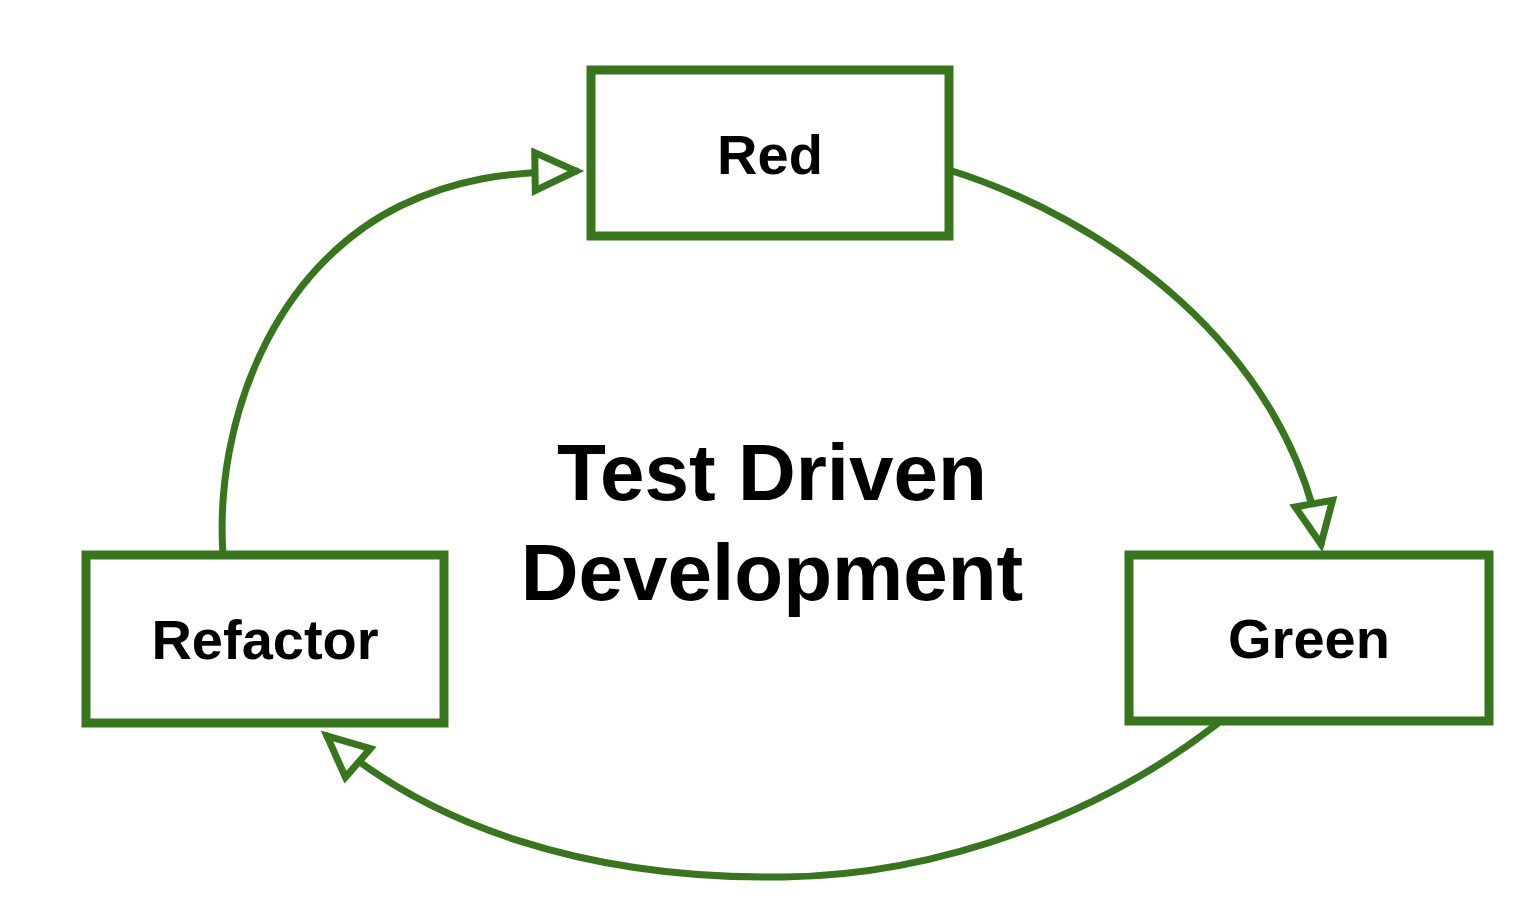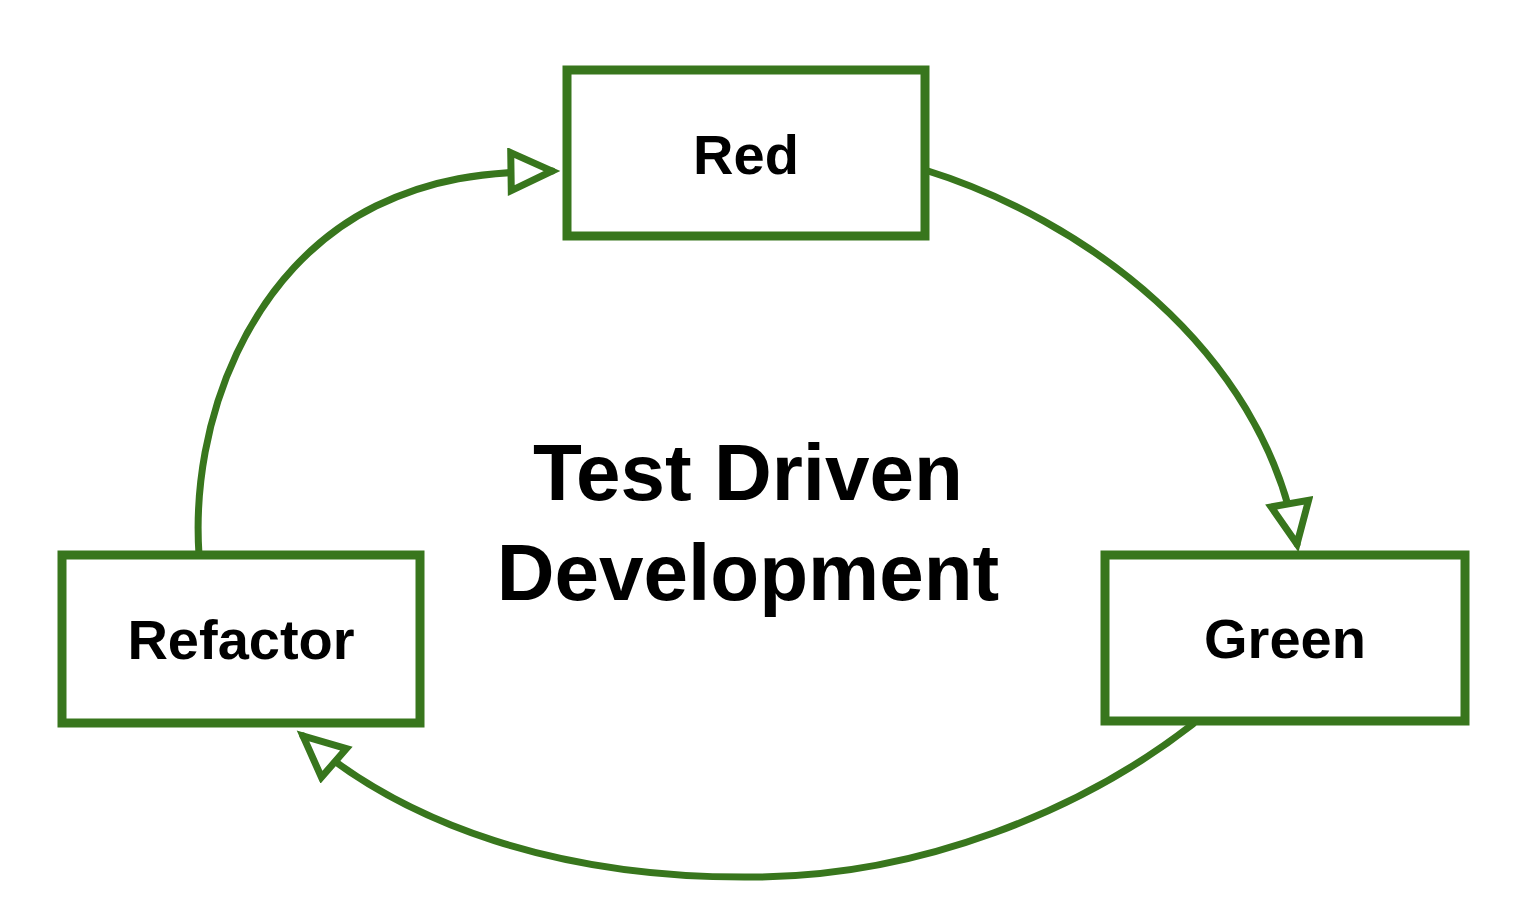--- a/index.html
+++ b/index.html
@@ -15,20 +15,21 @@
     width: 1532px;
     height: 910px;
     overflow: hidden;
     font-family: "Liberation Sans", sans-serif;
   }
   .canvas {
     position: relative;
     width: 1273px;
     height: 910px;
     background: var(--bg);
+    padding-left: 24px;
   }
   svg { display: block; }
   .edge {
     fill: none;
     stroke: var(--stroke);
     stroke-width: 7;
     stroke-linecap: round;
   }
   .arrowhead-shape {
     fill: var(--node-fill);

